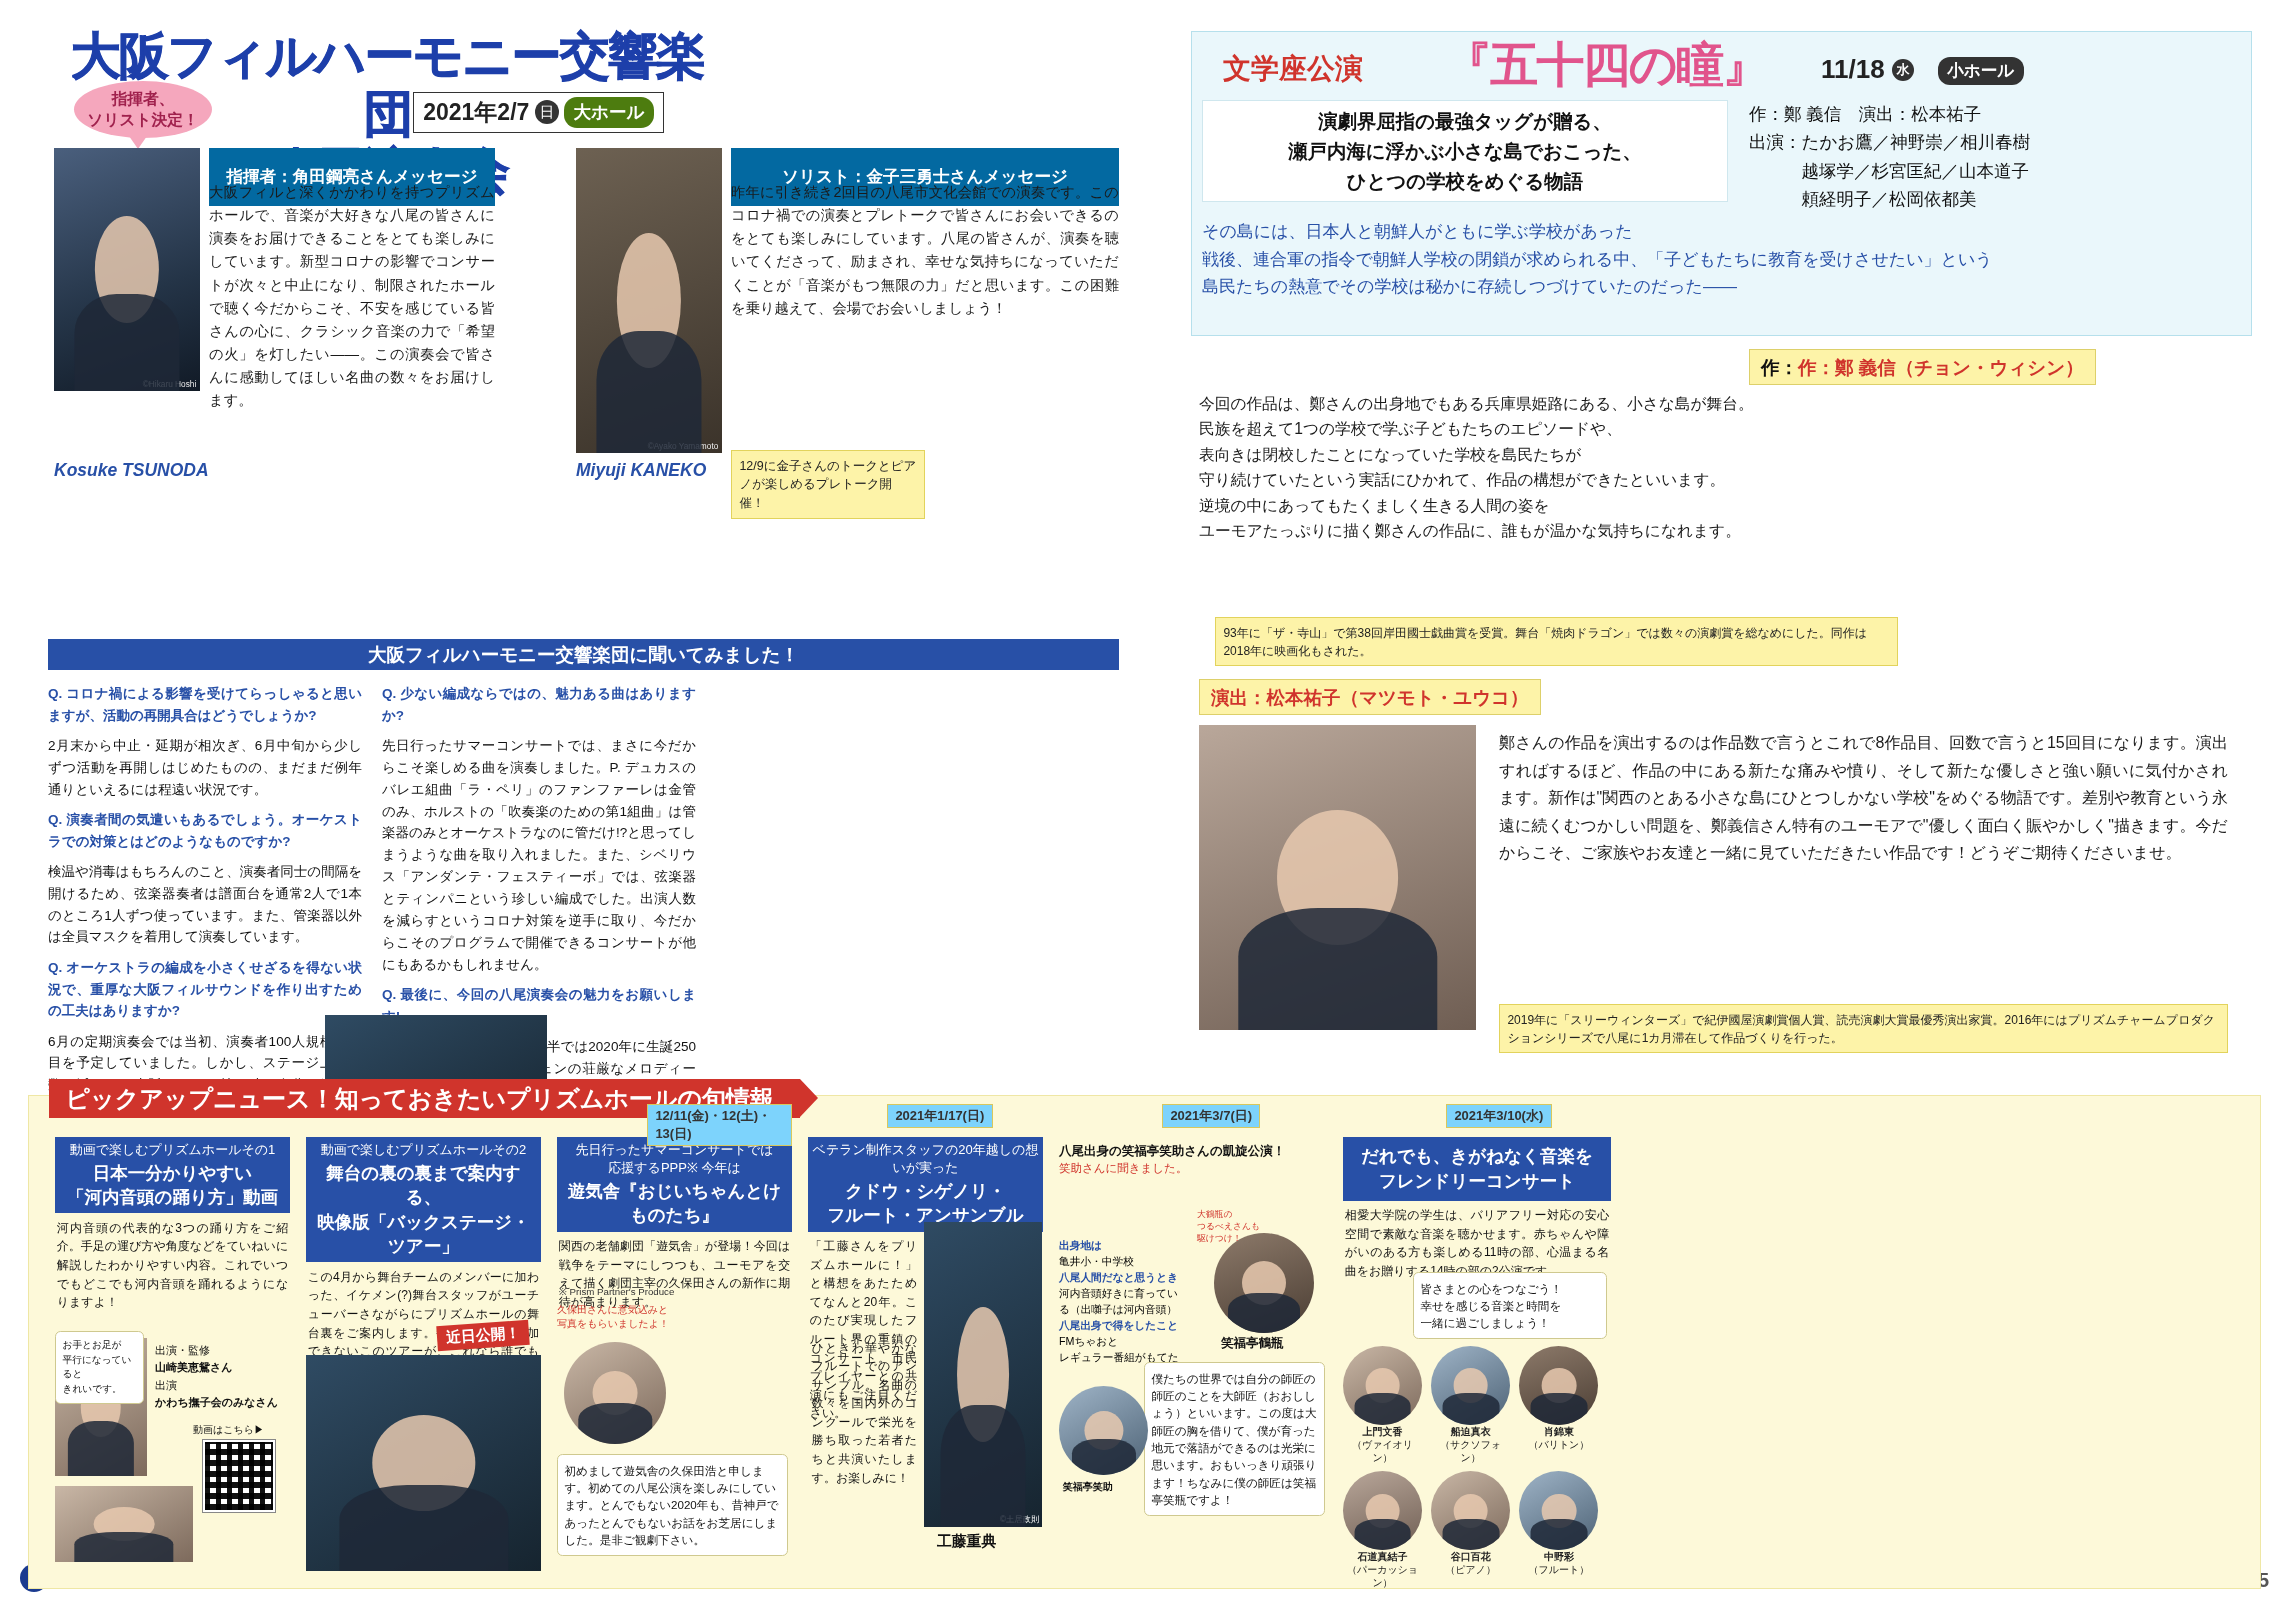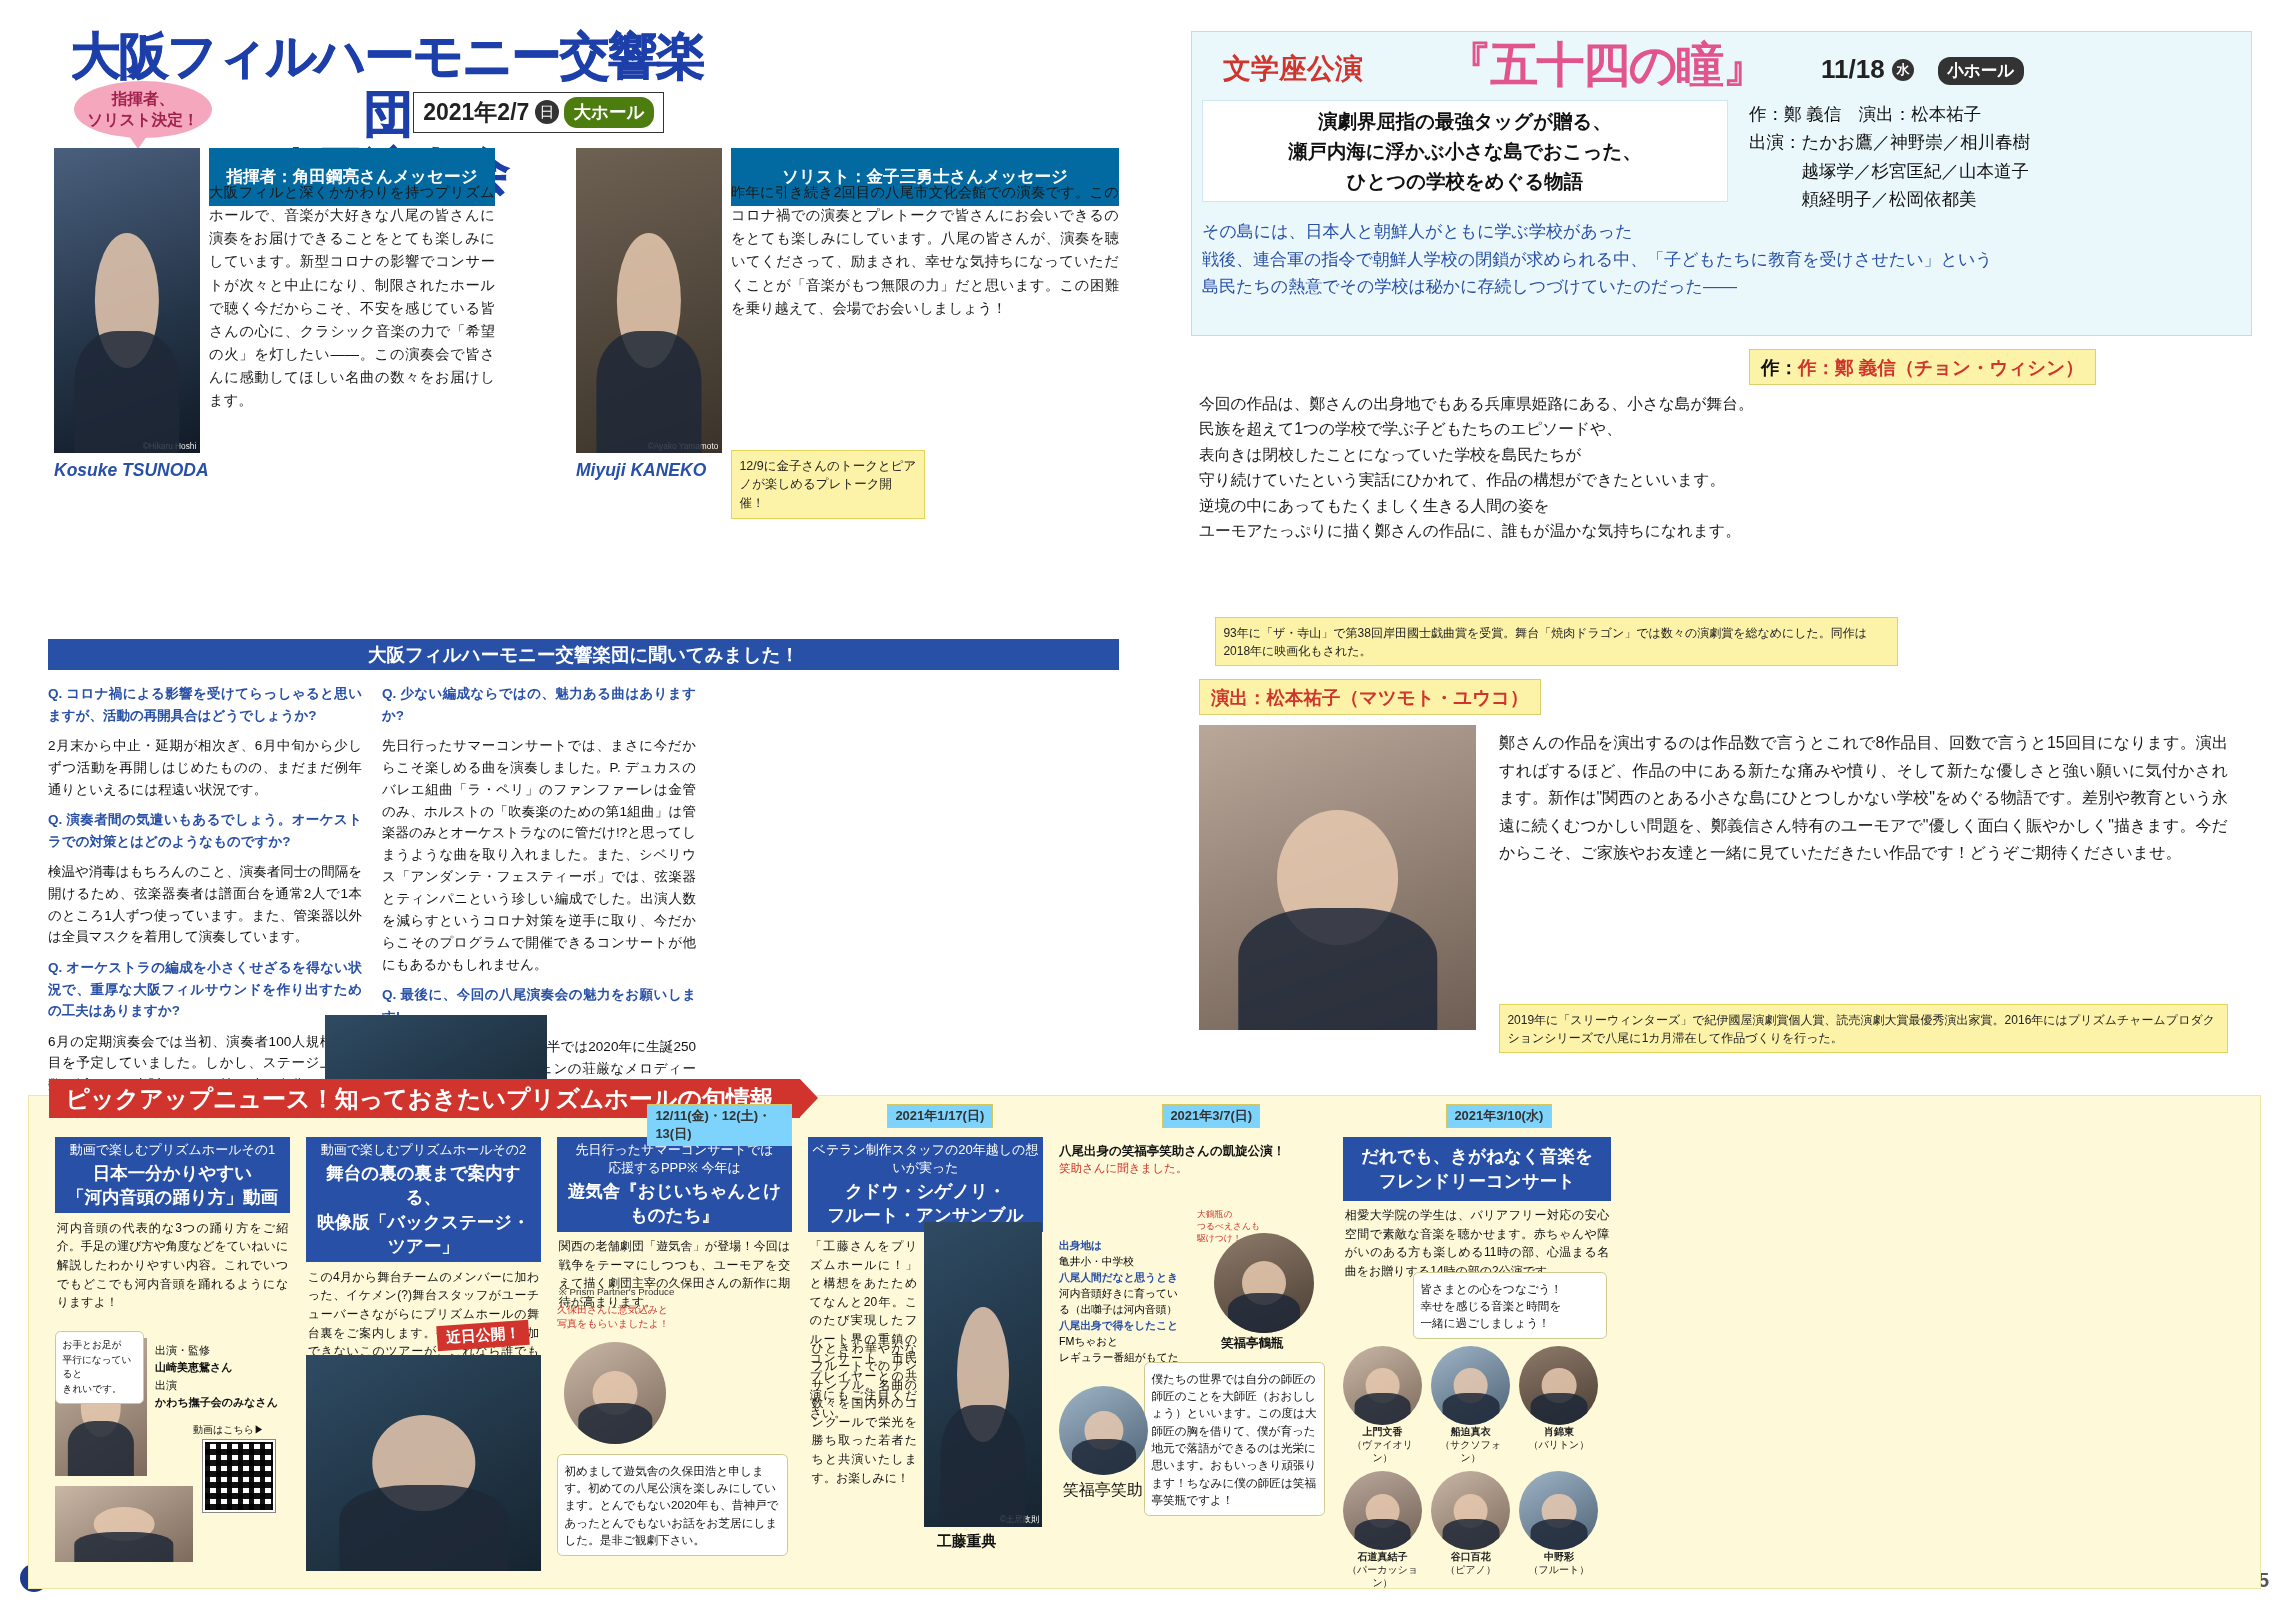--- a/index.html
+++ b/index.html
@@ -201,21 +201,21 @@
       <span>指揮者、</span>
         <span>ソリスト決定！</span>
     </div>
 
     <div class="date-box">
       <span class="d">2021年2/7</span>
       <span class="dow">日</span>
       <span class="hall-pill">大ホール</span>
     </div>
 
-    <div class="photo ph-a face" style="left:54px; top:148px; width:146px; height:305px;">
+    <div class="photo ph-a face" style="left:54px; top:148px; width:146px; height:243px;">
       <span class="credit">©Hikaru Hoshi</span>
     </div>
     <div class="msg-head" style="left:209px; top:148px; width:286px;">指揮者：角田鋼亮さんメッセージ</div>
     <div class="body-text" style="left:209px; top:181px; width:286px;">大阪フィルと深くかかわりを持つプリズムホールで、音楽が大好きな八尾の皆さんに演奏をお届けできることをとても楽しみにしています。新型コロナの影響でコンサートが次々と中止になり、制限されたホールで聴く今だからこそ、不安を感じている皆さんの心に、クラシック音楽の力で「希望の火」を灯したい――。この演奏会で皆さんに感動してほしい名曲の数々をお届けします。</div>
     <div class="name-en" style="left:54px; top:460px;">Kosuke TSUNODA</div>
 
     <div class="photo ph-b face" style="left:576px; top:148px; width:146px; height:305px;">
       <span class="credit">©Ayako Yamamoto</span>
     </div>
     <div class="msg-head" style="left:731px; top:148px; width:388px;">ソリスト：金子三勇士さんメッセージ</div>
@@ -382,21 +382,21 @@
         <div style="white-space:pre-line;">FMちゃおと
 レギュラー番組がもてた</div>
       </div>
       <div class="circle-photo ph-c face" style="position:absolute; left:155px; top:96px; width:100px; height:100px;"></div>
       <div style="position:absolute; left:138px; top:72px; width:65px; font-size:8.8px; color:#d0342c; white-space:pre-line;">大鶴瓶の
 つるべえさんも
 駆けつけ！</div>
       <div style="position:absolute; left:162px; top:198px; font-size:12.5px; font-weight:bold; color:#111;">笑福亭鶴瓶</div>
       <div class="bubble" style="position:absolute; left:85px; top:225px; width:181px;">僕たちの世界では自分の師匠の師匠のことを大師匠（おおししょう）といいます。この度は大師匠の胸を借りて、僕が育った地元で落語ができるのは光栄に思います。おもいっきり頑張ります！ちなみに僕の師匠は笑福亭笑瓶ですよ！</div>
       <div class="circle-photo ph-g face" style="position:absolute; left:0px; top:249px; width:89px; height:89px;"></div>
-      <div style="position:absolute; left:3.7px; top:343px; font-size:16px; font-weight:normal; color:#111;">笑福亭笑助</div>
+      <div style="position:absolute; left:3.7px; top:343px; font-size:10px; font-weight:bold; color:#111;">笑福亭笑助</div>
     </div>
 
     <div class="pk-card" style="left:1314px; width:268px;">
       <div class="pk-date" style="left:103px; top:-33px;">2021年3/10(水)</div>
       <div class="pk-head" style="padding:7.4px 3.7px;">
         <span class="big" style="white-space:pre-line; margin:0;">だれでも、きがねなく音楽を
 フレンドリーコンサート</span>
       </div>
       <div class="pk-body">相愛大学院の学生は、バリアフリー対応の安心空間で素敵な音楽を聴かせます。赤ちゃんや障がいのある方も楽しめる11時の部、心温まる名曲をお贈りする14時の部の2公演です。</div>
       <div class="bubble" style="position:absolute; left:70px; top:135px; width:194px; white-space:pre-line;">皆さまとの心をつなごう！

